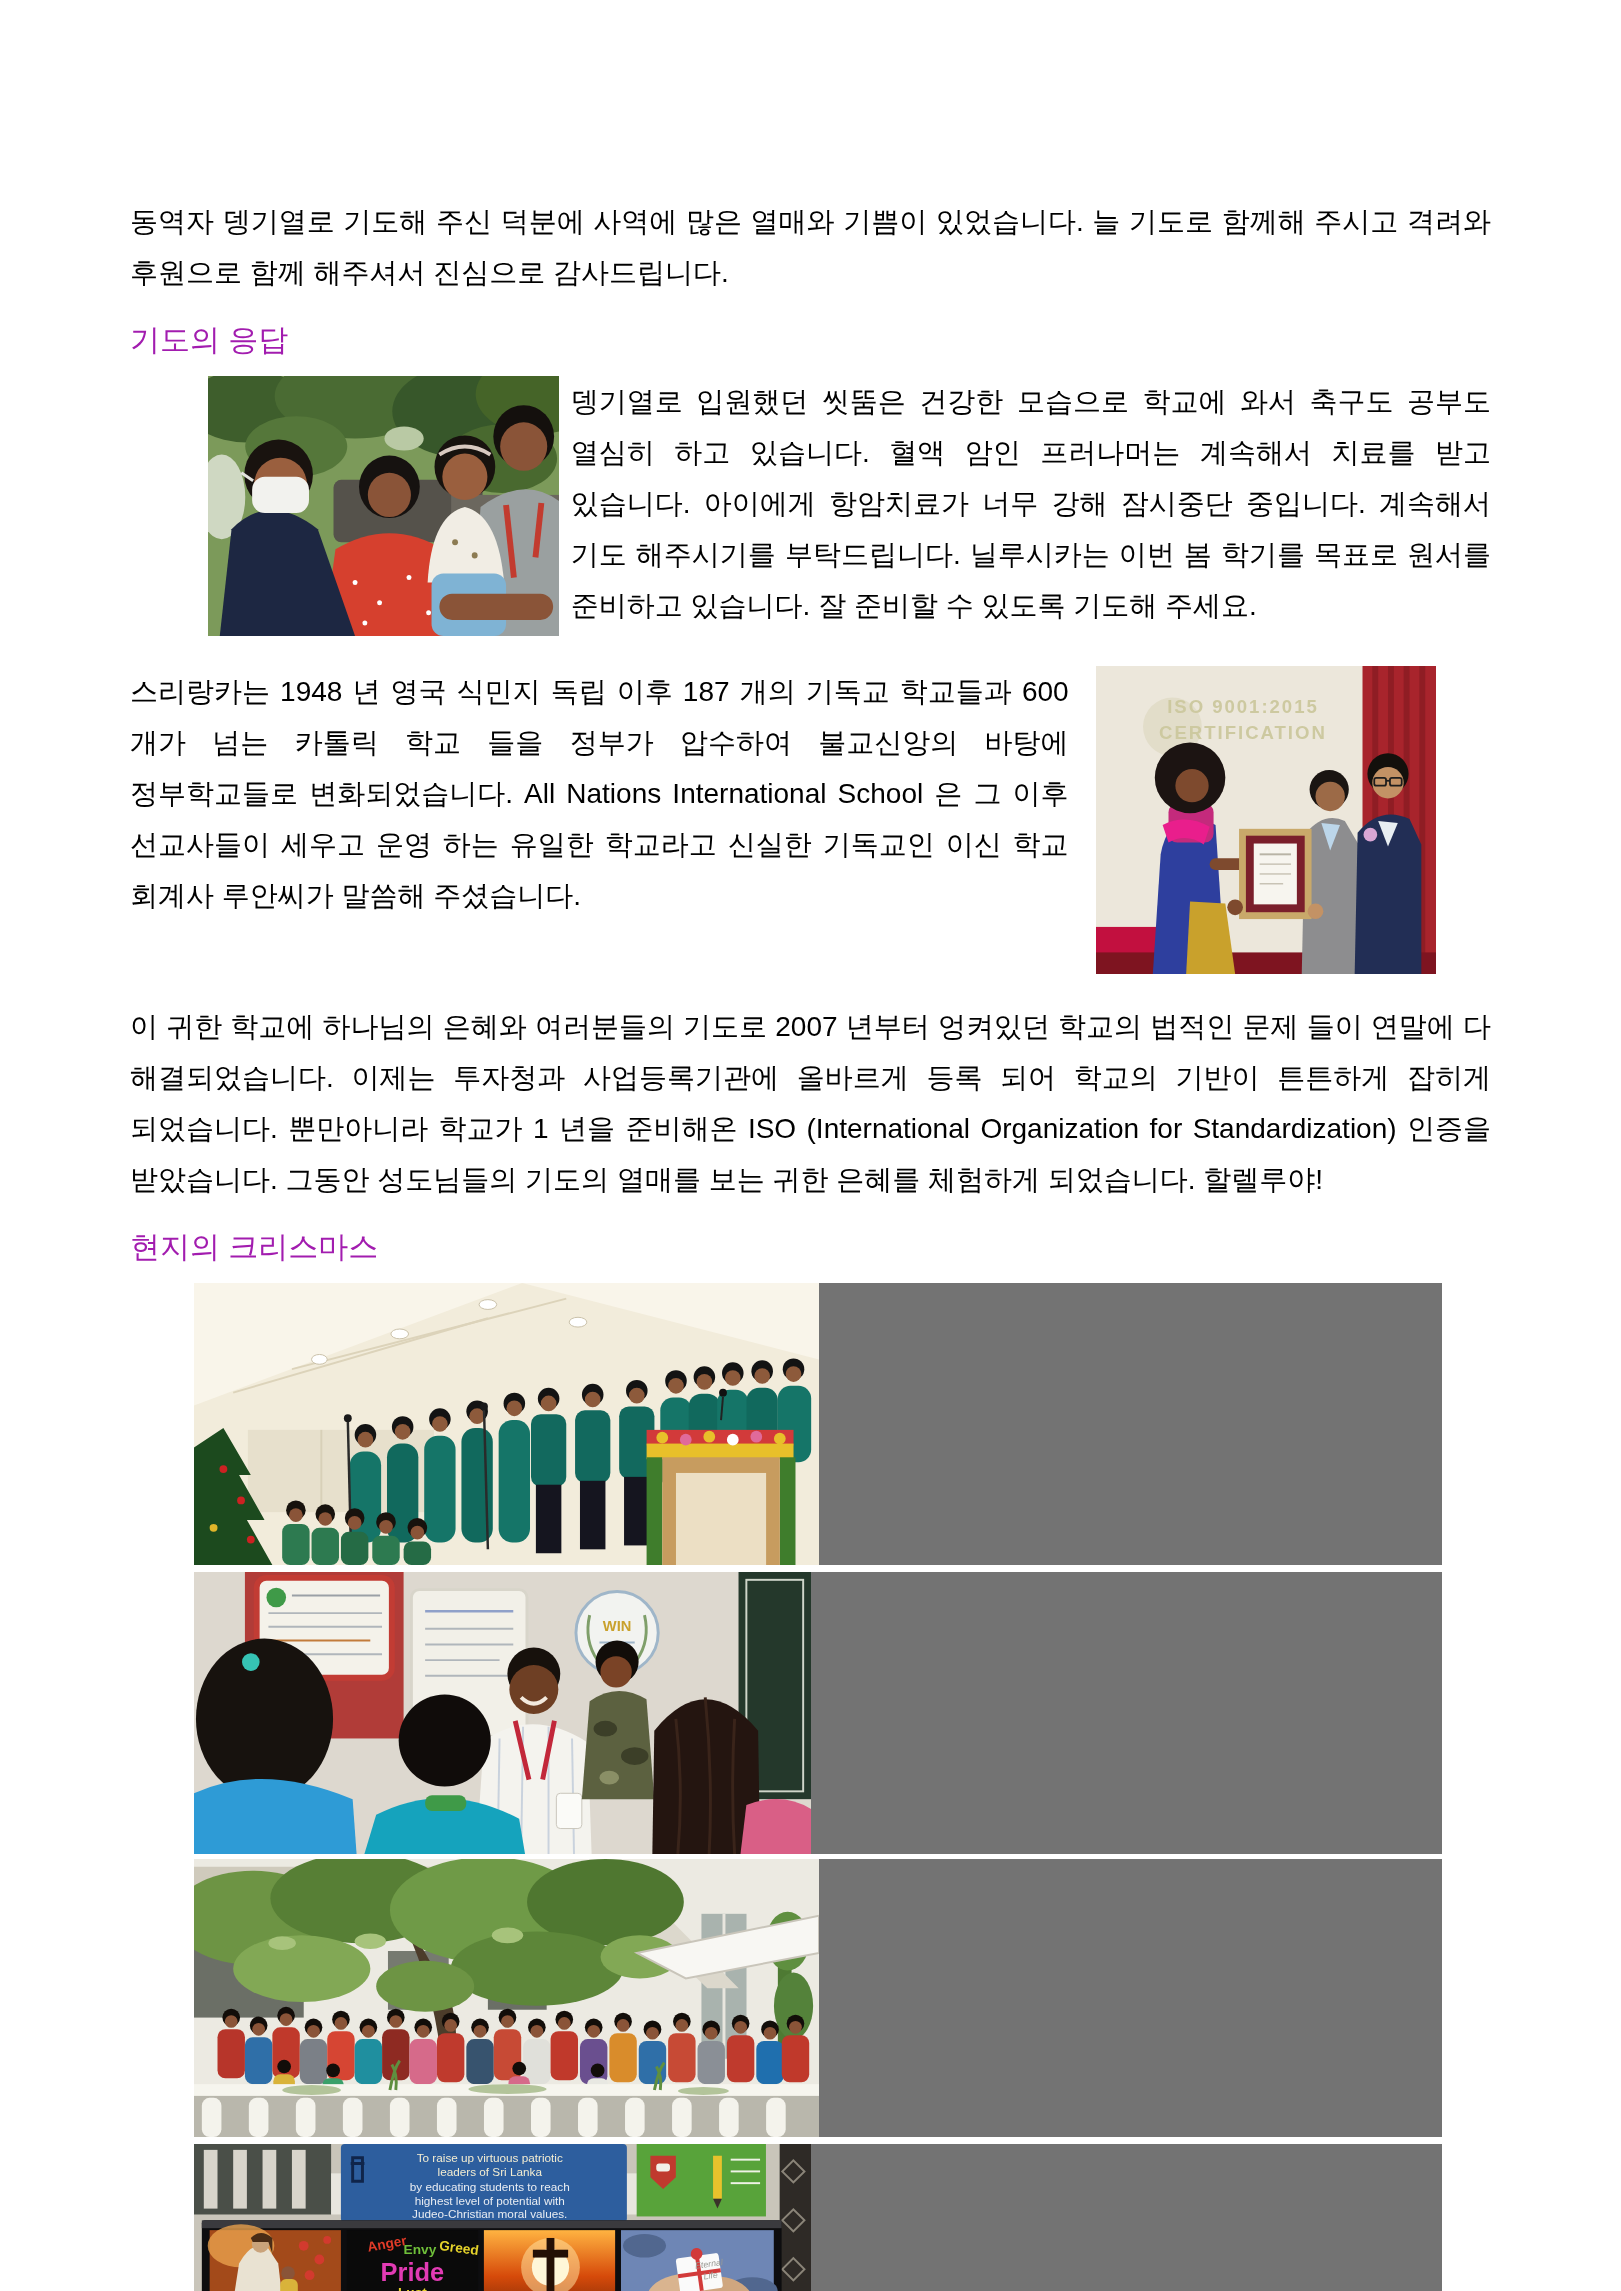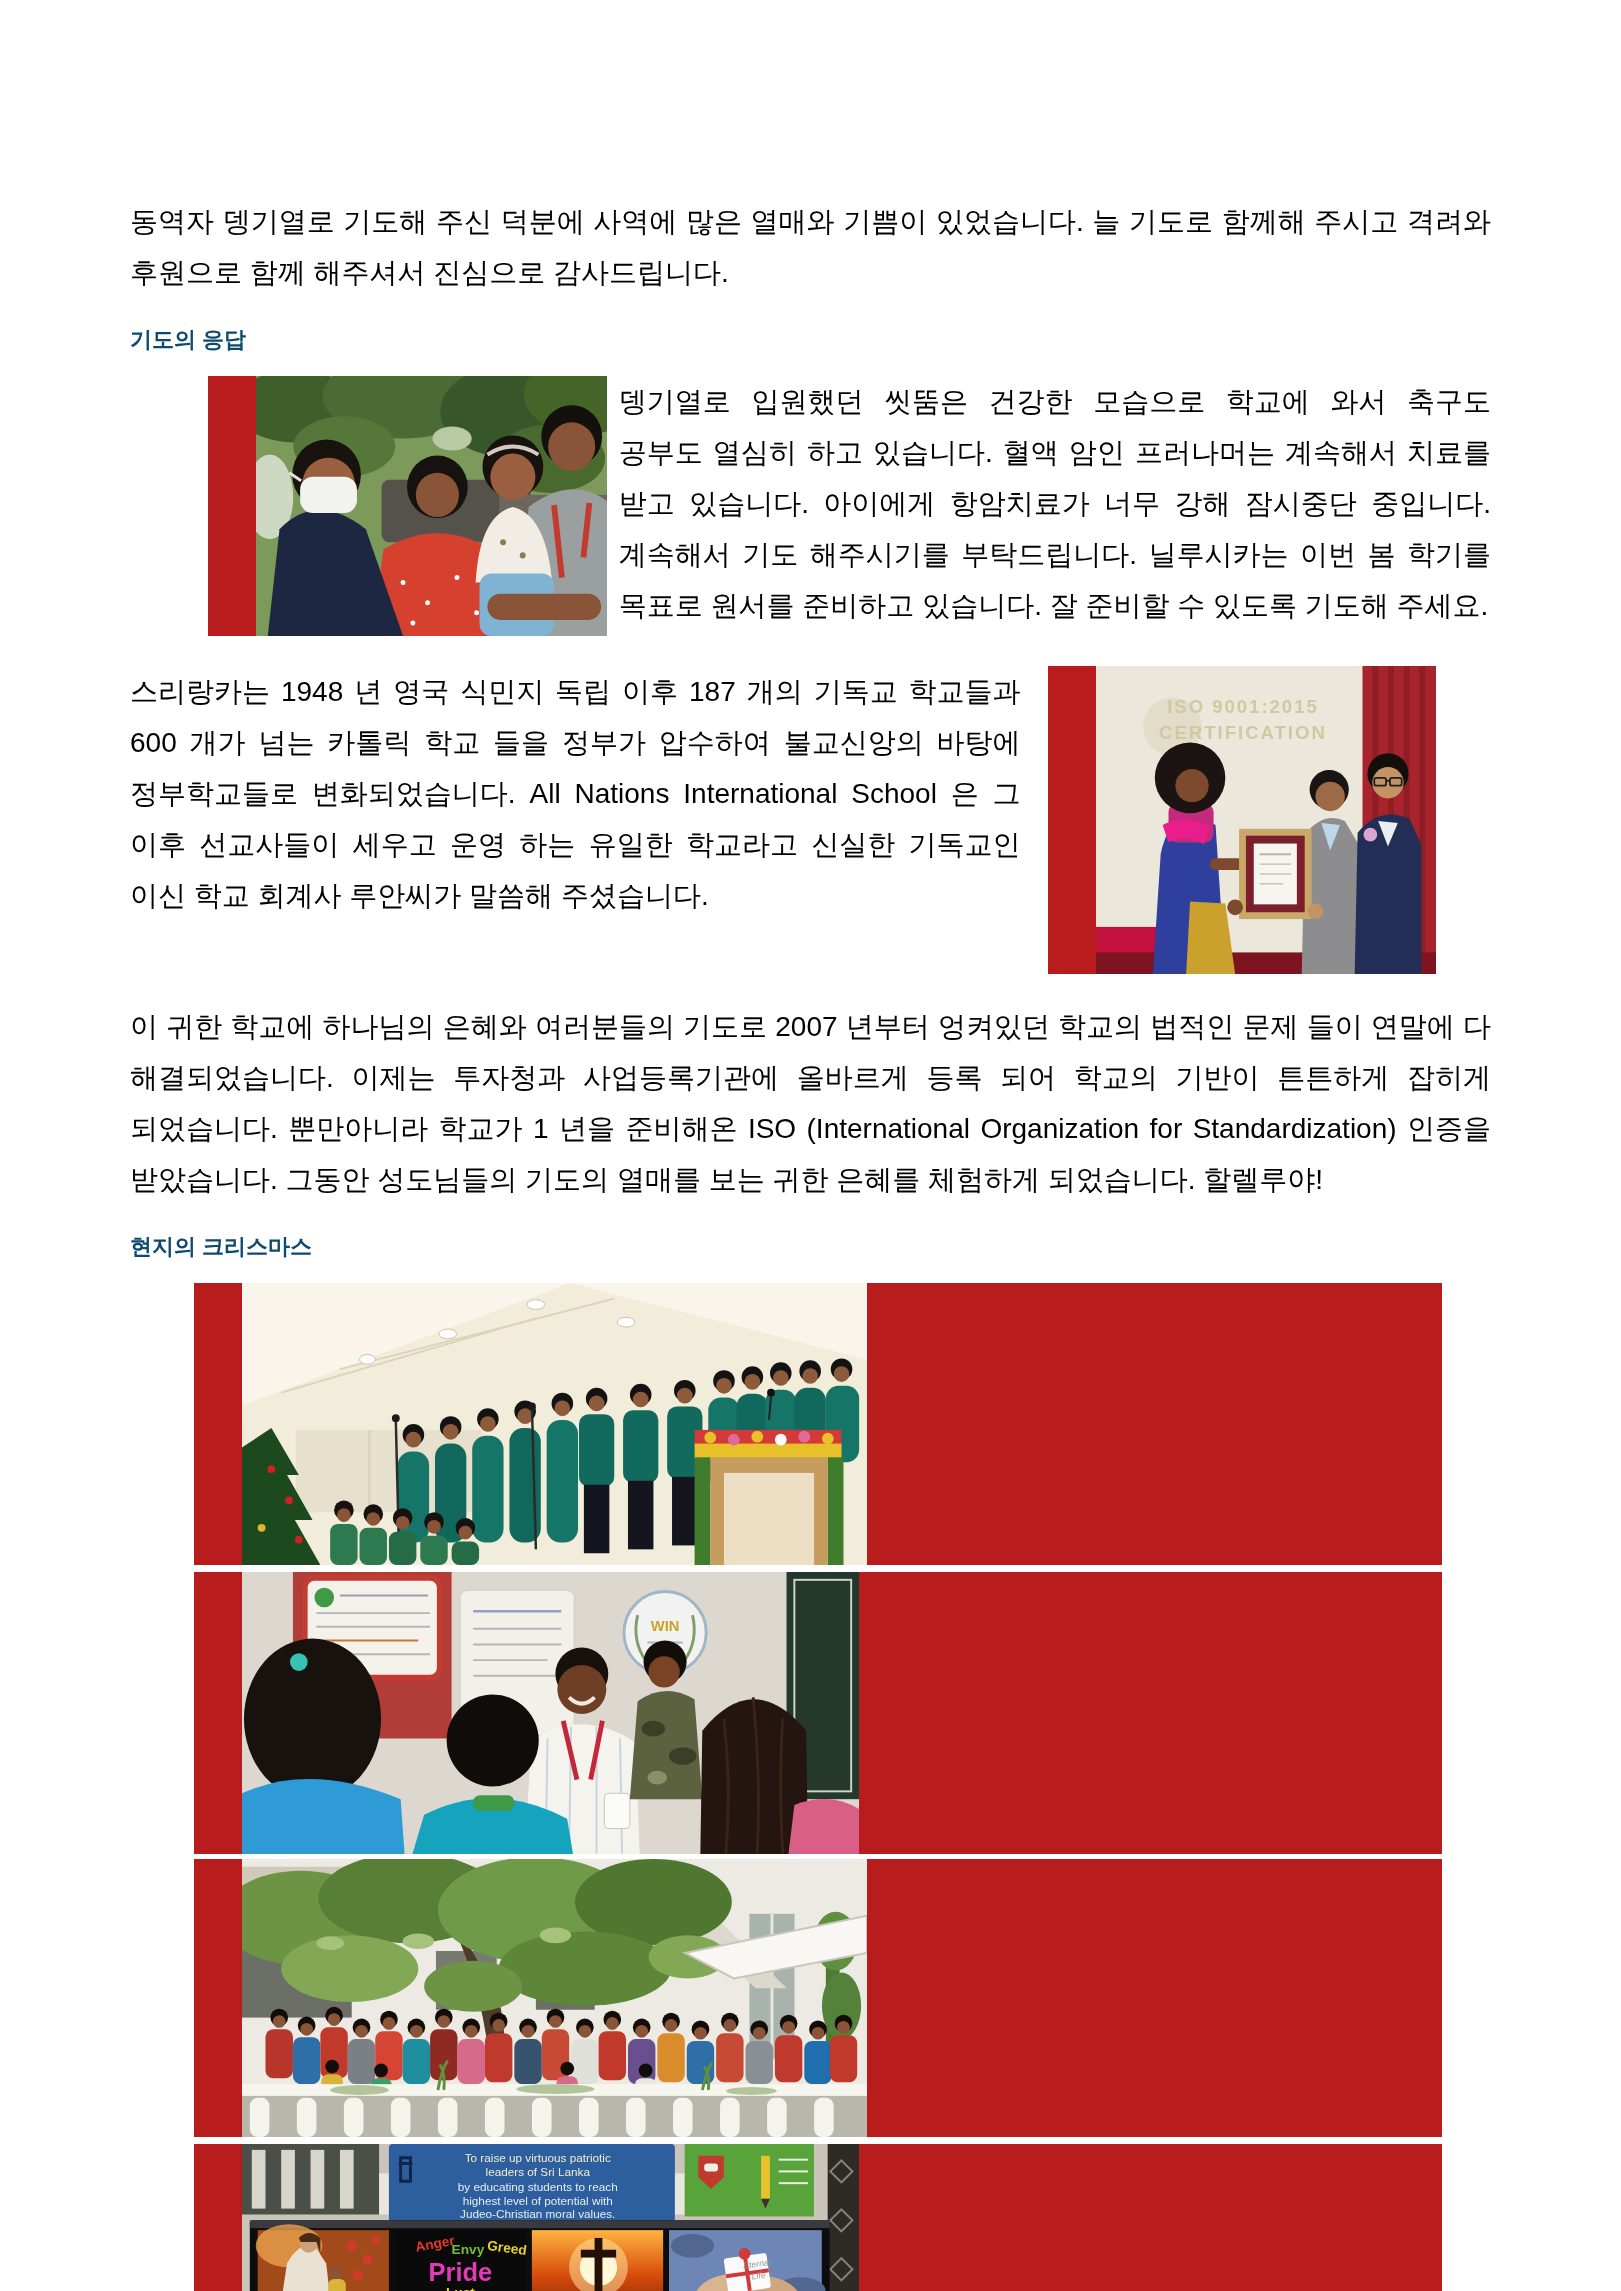--- a/index.html
+++ b/index.html
@@ -11,29 +11,29 @@
   .content { padding:196px 130px 0 130px; }
   .para {
     font-size:28px; line-height:51px; margin:0 0 21.6px 0;
     text-align:justify; word-break:keep-all;
   }
   .title-para {
     font-size:28px; line-height:51px; font-weight:bold; color:#4e6328;
     margin:0 0 13.7px 0; word-break:keep-all;
   }
   .section-heading {
-    font-size:22px; line-height:39px; font-weight:bold; color:#0c4a6e;
+    font-size:30px; line-height:39px; font-weight:normal; color:#a21caf;
     margin:3.9px 0 17.6px 0;
   }
   .float-photo-left  { float:left;  width:351px; height:260px; margin:0 11.8px 7.8px 78px; }
   .float-photo-right { float:right; width:340px; height:308px; margin:0 55px 5.9px 27.4px; }
   .clearfix::after { content:""; display:block; clear:both; }
   .collage { margin-left:64px; width:1248px; }
   .collage-row { display:flex; gap:7px; margin-bottom:4.9px;flex-direction:column; }
-  .ph { display:block; overflow:hidden; background:#b91c1c;padding-left:48px; }
+  .ph { display:block; overflow:hidden; background:#737373; }
   .ph svg { display:block; }
   svg text { font-family:"Liberation Sans", sans-serif; }
   .caption-para { margin-top:13.7px; margin-bottom:0; }
 </style>
 </head>
 <body>
 
 <div class="page">
   <div class="content">
 

